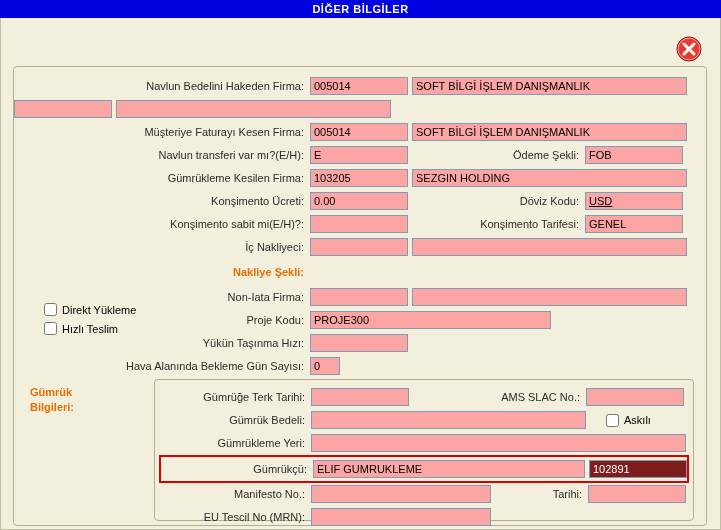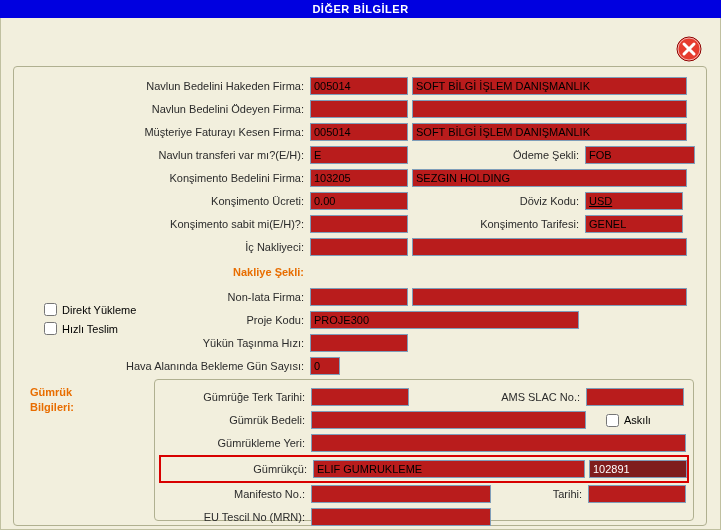--- a/index.html
+++ b/index.html
@@ -59,21 +59,21 @@
     padding-right: 6px;
     color: #2b2b2b;
     flex-shrink: 0;
   }
   .lbl.orange { color: #e86d00; font-weight: bold; }
   .inp {
     font-family: Tahoma, Arial, sans-serif;
     font-size: 11px;
     height: 18px;
     border: 1px solid #7f9db9;
-    background: #b91c1c;
+    background: #fca5a5;
     padding: 1px 3px;
     line-height: 14px;
   }
   .inp.sel { background: #7f1d1d; color: #ffffff; }
   .radgrp {
     display: flex;
     align-items: center;
     gap: 28px;
     padding-left: 2px;
   }
@@ -143,40 +143,39 @@
 
   <div class="panel">
 
     <div class="row">
       <span class="lbl" style="width:296px">Navlun Bedelini Hakeden Firma:</span>
       <input class="inp" style="width: 98px;" value="005014">
       <input class="inp" style="width: 275px; margin-left: 4px;" value="SOFT BİLGİ İŞLEM DANIŞMANLIK">
     </div>
 
     <div class="row">
-      <span class="lbl" style="width:296px">Navlun Bedelini Ödeyen Firma:</span>
       <input class="inp" style="width: 98px;" value="">
       <input class="inp" style="width: 275px; margin-left: 4px;" value="">
     </div>
 
     <div class="row">
       <span class="lbl" style="width:296px">Müşteriye Faturayı Kesen Firma:</span>
       <input class="inp" style="width: 98px;" value="005014">
       <input class="inp" style="width: 275px; margin-left: 4px;" value="SOFT BİLGİ İŞLEM DANIŞMANLIK">
     </div>
 
     <div class="row">
       <span class="lbl" style="width:296px">Navlun transferi var mı?(E/H):</span>
       <input class="inp" style="width: 98px;" value="E">
       <span class="lbl" style="width:177px">Ödeme Şekli:</span>
-      <input class="inp" style="width: 110px;" value="FOB">
-    </div>
-
-    <div class="row">
-      <span class="lbl" style="width:296px">Konşimento Bedelini Firma:</span>
+      <input class="inp" style="width: 98px;" value="FOB">
+    </div>
+
+    <div class="row">
+      <span class="lbl" style="width:296px">Gümrükleme Kesilen Firma:</span>
       <input class="inp" style="width: 98px;" value="103205">
       <input class="inp" style="width: 275px; margin-left: 4px;" value="SEZGIN HOLDING">
     </div>
 
     <div class="row">
       <span class="lbl" style="width:296px">Konşimento Ücreti:</span>
       <input class="inp" style="width: 98px;" value="0.00">
       <span class="lbl" style="width:177px">Döviz Kodu:</span>
       <input class="inp" style="width: 98px; text-decoration: underline;" value="USD">
     </div>
@@ -199,21 +198,21 @@
     </div>
 
     <div class="row">
       <span class="lbl" style="width:296px">Non-Iata Firma:</span>
       <input class="inp" style="width: 98px;" value="">
       <input class="inp" style="width: 275px; margin-left: 4px;" value="">
     </div>
 
     <div class="row">
       <span class="lbl" style="width:296px">Proje Kodu:</span>
-      <input class="inp" style="width: 269px;" value="PROJE300">
+      <input class="inp" style="width: 241px;" value="PROJE300">
     </div>
 
     <div class="row">
       <span class="lbl" style="width:296px">Yükün Taşınma Hızı:</span>
       <input class="inp" style="width: 98px;" value="">
     </div>
 
     <div class="row">
       <span class="lbl" style="width:296px">Hava Alanında Bekleme Gün Sayısı:</span>
       <input class="inp" style="width: 30px;" value="0">

